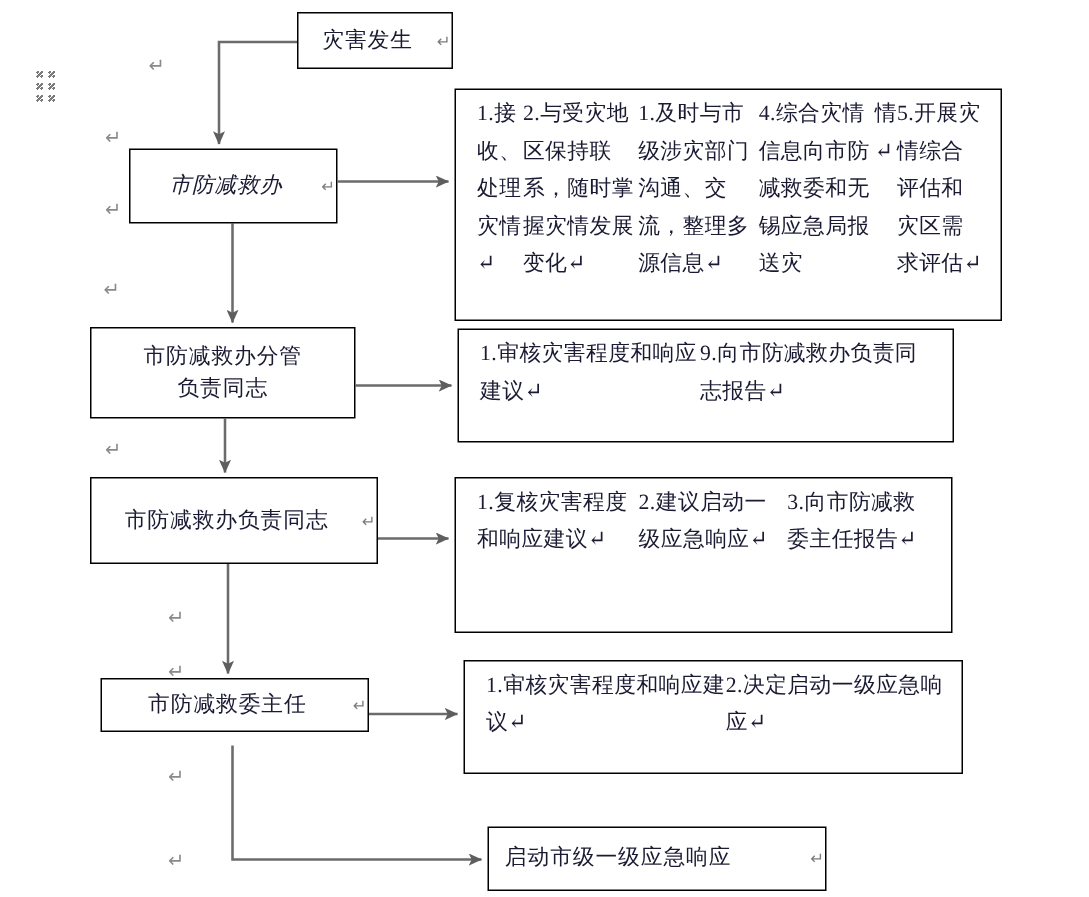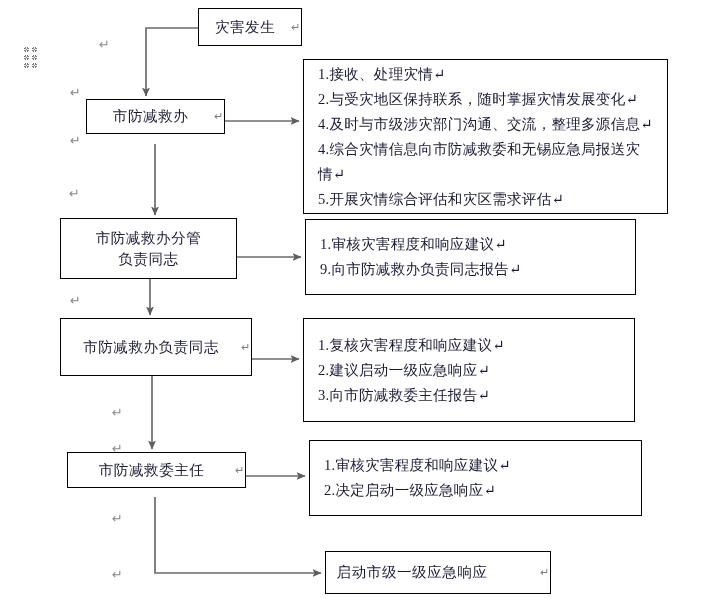--- a/index.html
+++ b/index.html
@@ -36,21 +36,20 @@
     width: 100%;
   }
   .box .ln { display: block; white-space: pre; }
   .list-box {
     position: absolute;
     box-sizing: border-box;
     border: 1.3px solid #000000;
     background: #ffffff;
     color: #1a1a33;
     display: flex;
-    flex-direction: column;
     justify-content: center;
     padding: 4px 10px 4px 14px;
     font-size: 14.5px;
     line-height: 25px;
     letter-spacing: 0.3px;
   }
   .list-box .item { display: block; }
   .pilcrow {
     position: absolute;
     color: #8a8a8a;
@@ -144,21 +143,21 @@
   <span class="pilcrow" style="left:112px; top:512px;">↵</span>
   <span class="pilcrow" style="left:112px; top:568px;">↵</span>
 
   <div class="box" style="left:198px; top:8px; width:104px; height:38px;">
     <span class="lines">
       <span class="ln">灾害发生</span>
     </span>
     <span class="mark">↵</span>
   </div>
 
-  <div class="box" style="left:86px; top:99px; width:139px; height:35px;">
+  <div class="box" style="left:86px; top:99px; width:139px; height:50px;font-style:italic;">
     <span class="lines">
       <span class="ln">市防减救办</span>
     </span>
     <span class="mark">↵</span>
   </div>
 
   <div class="box" style="left:60px; top:218px; width:177px; height:61px;">
     <span class="lines">
       <span class="ln">市防减救办分管</span>
       <span class="ln">负责同志</span>
@@ -182,21 +181,21 @@
   <div class="box" style="left:325px; top:551px; width:226px; height:43px;gap:42px;">
     <span class="lines">
       <span class="ln">启动市级一级应急响应</span>
     </span>
     <span class="mark">↵</span>
   </div>
 
   <div class="list-box" style="left:303px; top:59px; width:365px; height:155px;">
     <span class="item">1.接收、处理灾情↵</span>
     <span class="item">2.与受灾地区保持联系，随时掌握灾情发展变化↵</span>
-    <span class="item">4.及时与市级涉灾部门沟通、交流，整理多源信息↵</span>
+    <span class="item">1.及时与市级涉灾部门沟通、交流，整理多源信息↵</span>
     <span class="item">4.综合灾情信息向市防减救委和无锡应急局报送灾</span>
     <span class="item">情↵</span>
     <span class="item">5.开展灾情综合评估和灾区需求评估↵</span>
   </div>
 
   <div class="list-box" style="left:305px; top:219px; width:331px; height:76px;">
     <span class="item">1.审核灾害程度和响应建议↵</span>
     <span class="item">9.向市防减救办负责同志报告↵</span>
   </div>
 

